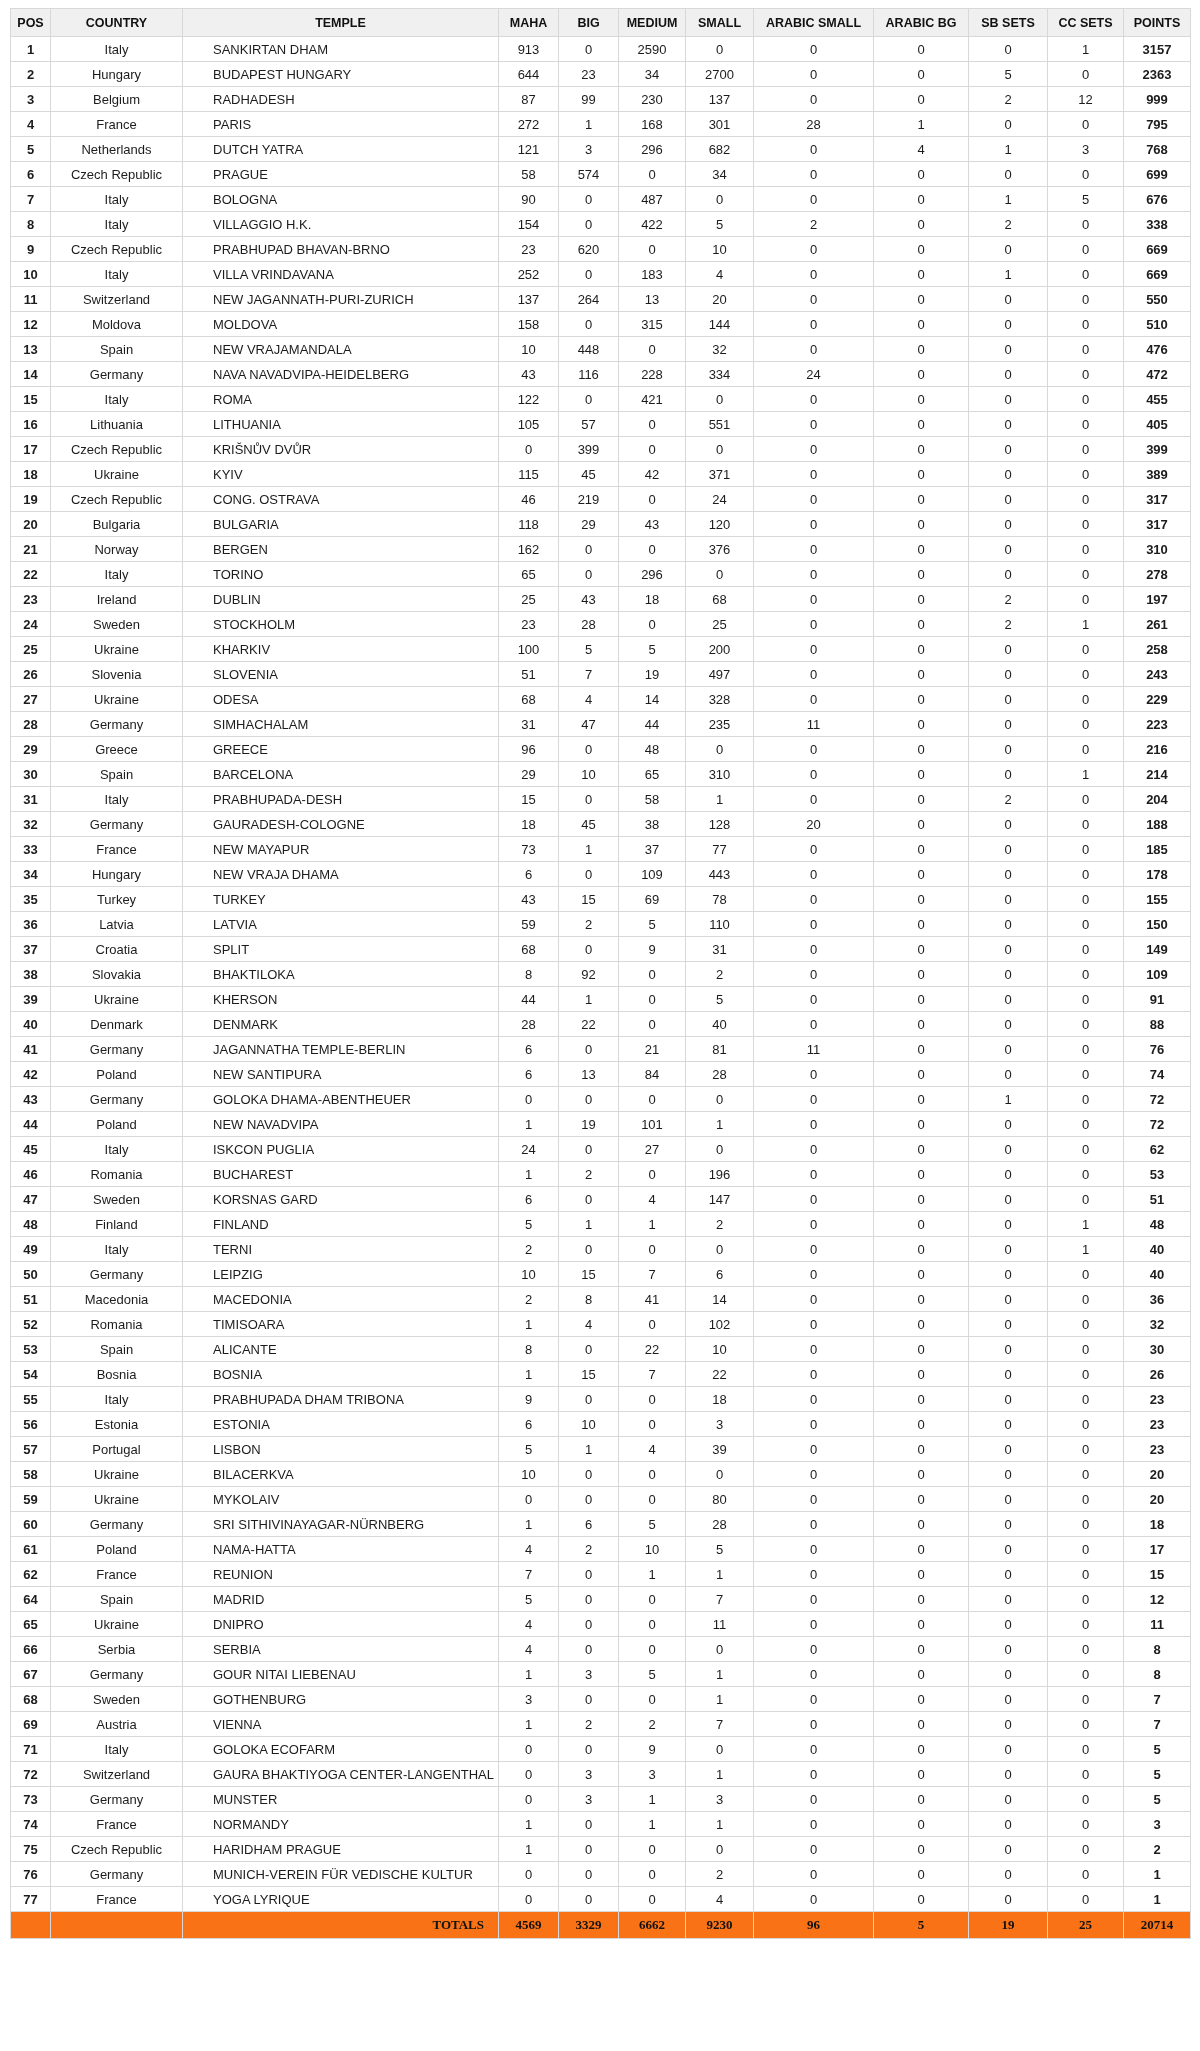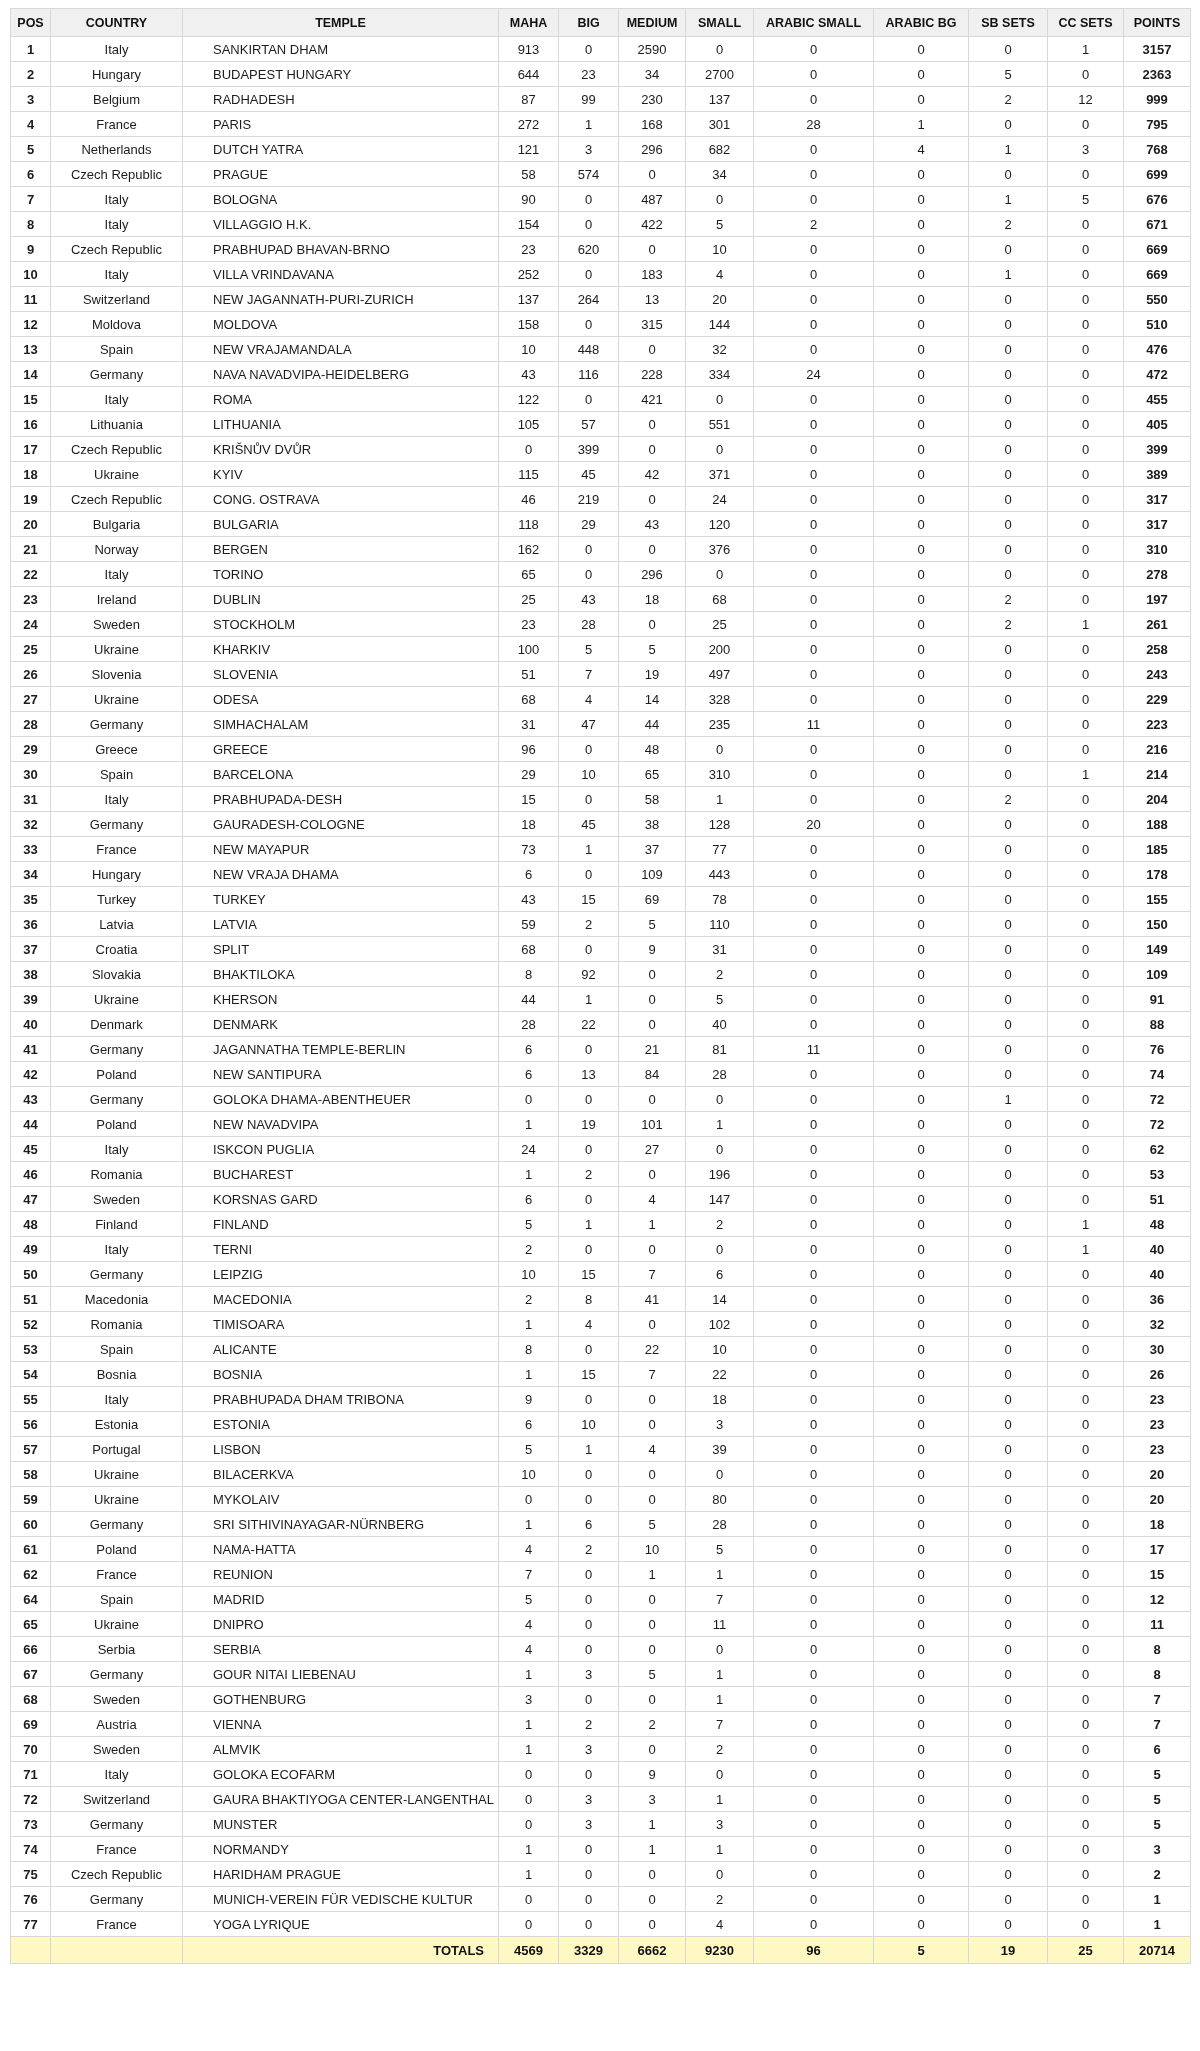--- a/index.html
+++ b/index.html
@@ -35,24 +35,25 @@
     background: #f0f0f0;
     font-weight: bold;
     font-size: 12.5px;
     height: 28px;
     color: #111111;
   }
   .score-table td.c-pos    { font-weight: bold; }
   .score-table td.c-temple { text-align: left; padding-left: 30px; }
   .score-table td.c-points { font-weight: bold; }
   .score-table tfoot td {
-    background: #fef9c3;
+    background: #f97316;
     font-weight: bold;
     height: 27px;
     color: #111111;
+    font-family: Liberation Serif, serif;
   }
   .score-table tfoot td.t-label {
     text-align: right;
     padding-right: 14px;
   }
   
   col.w-pos     { width: 40px; }
   col.w-country { width: 132px; }
   col.w-temple  { width: 316px; }
   col.w-maha    { width: 60px; }
@@ -204,21 +205,21 @@
           <td class="c-country">Italy</td>
           <td class="c-temple">VILLAGGIO H.K.</td>
           <td class="c-num">154</td>
           <td class="c-num">0</td>
           <td class="c-num">422</td>
           <td class="c-num">5</td>
           <td class="c-num">2</td>
           <td class="c-num">0</td>
           <td class="c-num">2</td>
           <td class="c-num">0</td>
-          <td class="c-points">671</td>
+          <td class="c-points">338</td>
         </tr>
         <tr>
           <td class="c-pos">9</td>
           <td class="c-country">Czech Republic</td>
           <td class="c-temple">PRABHUPAD BHAVAN-BRNO</td>
           <td class="c-num">23</td>
           <td class="c-num">620</td>
           <td class="c-num">0</td>
           <td class="c-num">10</td>
           <td class="c-num">0</td>
@@ -1045,34 +1046,20 @@
           <td class="c-temple">VIENNA</td>
           <td class="c-num">1</td>
           <td class="c-num">2</td>
           <td class="c-num">2</td>
           <td class="c-num">7</td>
           <td class="c-num">0</td>
           <td class="c-num">0</td>
           <td class="c-num">0</td>
           <td class="c-num">0</td>
           <td class="c-points">7</td>
-        </tr>
-        <tr>
-          <td class="c-pos">70</td>
-          <td class="c-country">Sweden</td>
-          <td class="c-temple">ALMVIK</td>
-          <td class="c-num">1</td>
-          <td class="c-num">3</td>
-          <td class="c-num">0</td>
-          <td class="c-num">2</td>
-          <td class="c-num">0</td>
-          <td class="c-num">0</td>
-          <td class="c-num">0</td>
-          <td class="c-num">0</td>
-          <td class="c-points">6</td>
         </tr>
         <tr>
           <td class="c-pos">71</td>
           <td class="c-country">Italy</td>
           <td class="c-temple">GOLOKA ECOFARM</td>
           <td class="c-num">0</td>
           <td class="c-num">0</td>
           <td class="c-num">9</td>
           <td class="c-num">0</td>
           <td class="c-num">0</td>

